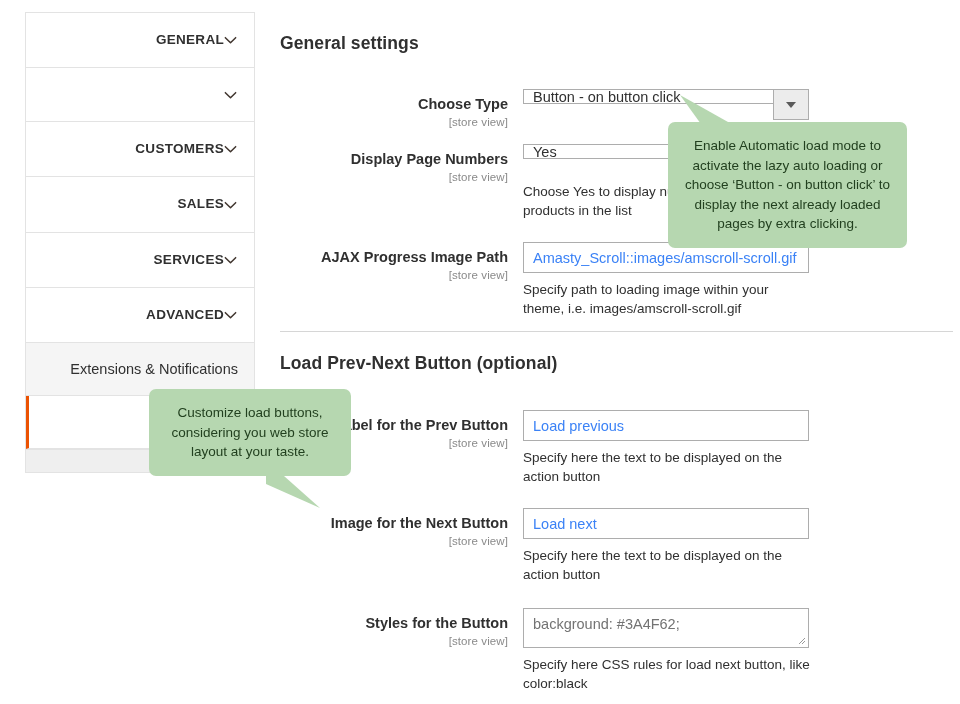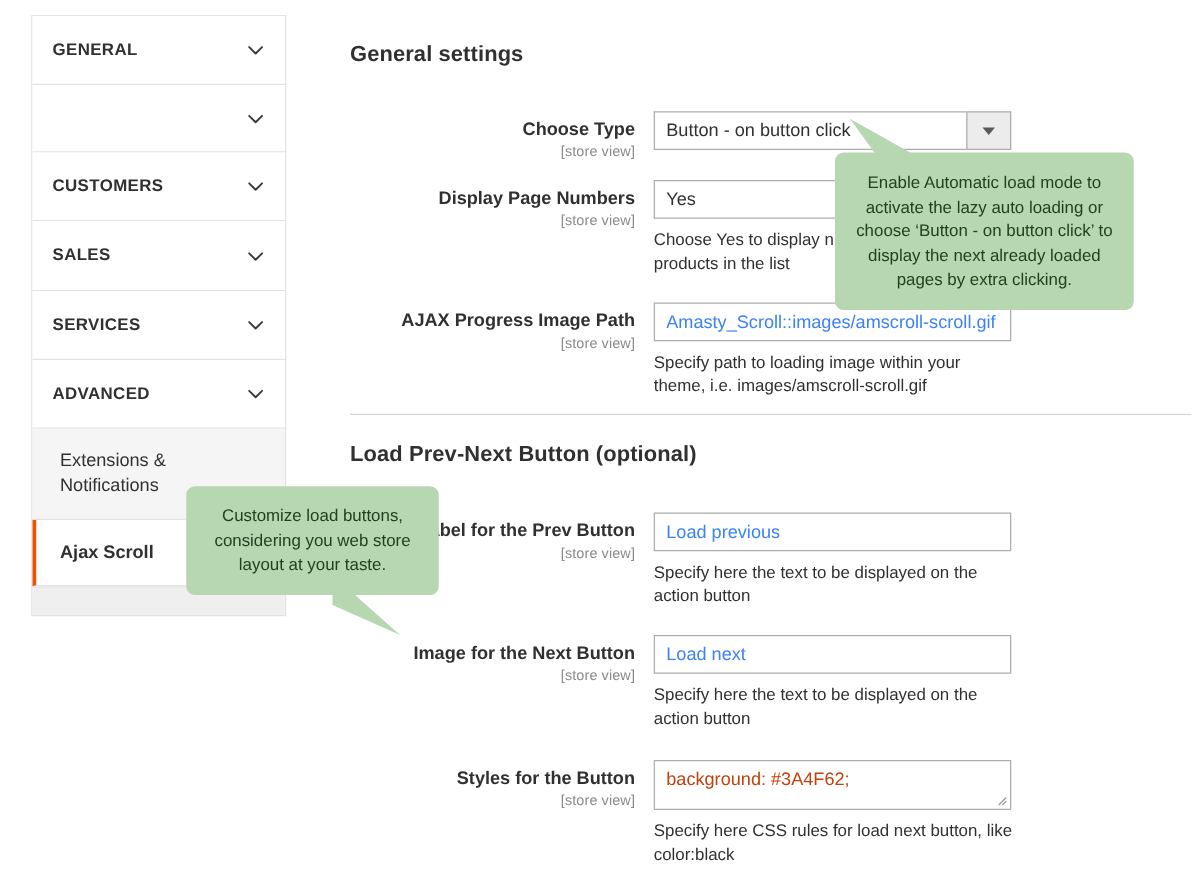--- a/index.html
+++ b/index.html
@@ -15,23 +15,24 @@
     color: #303030;
     overflow: hidden;
     position: relative;
   }
 
   
   #sidebar {
     position: absolute;
     left: 25px;
     top: 12px;
-    width: 204px;
+    width: 230px;
     background: #ffffff;
     border: 1px solid #e3e3e3;
+    text-align: right;
   }
   .nav-section {
     position: relative;
     border-bottom: 1px solid #e3e3e3;
     padding: 18px 16px 18px 16px;
     min-height: 54px;
     display: flex;
     align-items: center;
     cursor: pointer;
     background: #ffffff;
@@ -162,21 +163,21 @@
     outline: none;
     display: block;
   }
   .textarea-input {
     width: 286px;
     height: 40px;
     border: 1px solid #adadad;
     background: #ffffff;
     font-family: "Liberation Sans", sans-serif;
     font-size: 14.5px;
-    color: #c2410c;
+    color: #737373;
     padding: 6px 9px;
     outline: none;
     display: block;
     resize: none;
     overflow: hidden;
     line-height: 1.3;
   }
   .resize-grip {
     position: absolute;
     right: 3px;
@@ -188,21 +189,21 @@
   .resize-grip svg { display: block; }
 
   .select-wrap {
     position: relative;
     width: 286px;
     height: 31px;
     display: flex;
   }
   .select-box {
     flex: 1;
-    height: 31px;
+    height: 15px;
     border: 1px solid #adadad;
     border-right: none;
     background: #ffffff;
     font-size: 14.5px;
     color: #303030;
     padding: 0 9px;
     display: flex;
     align-items: center;
     font-family: "Liberation Sans", sans-serif;
   }

